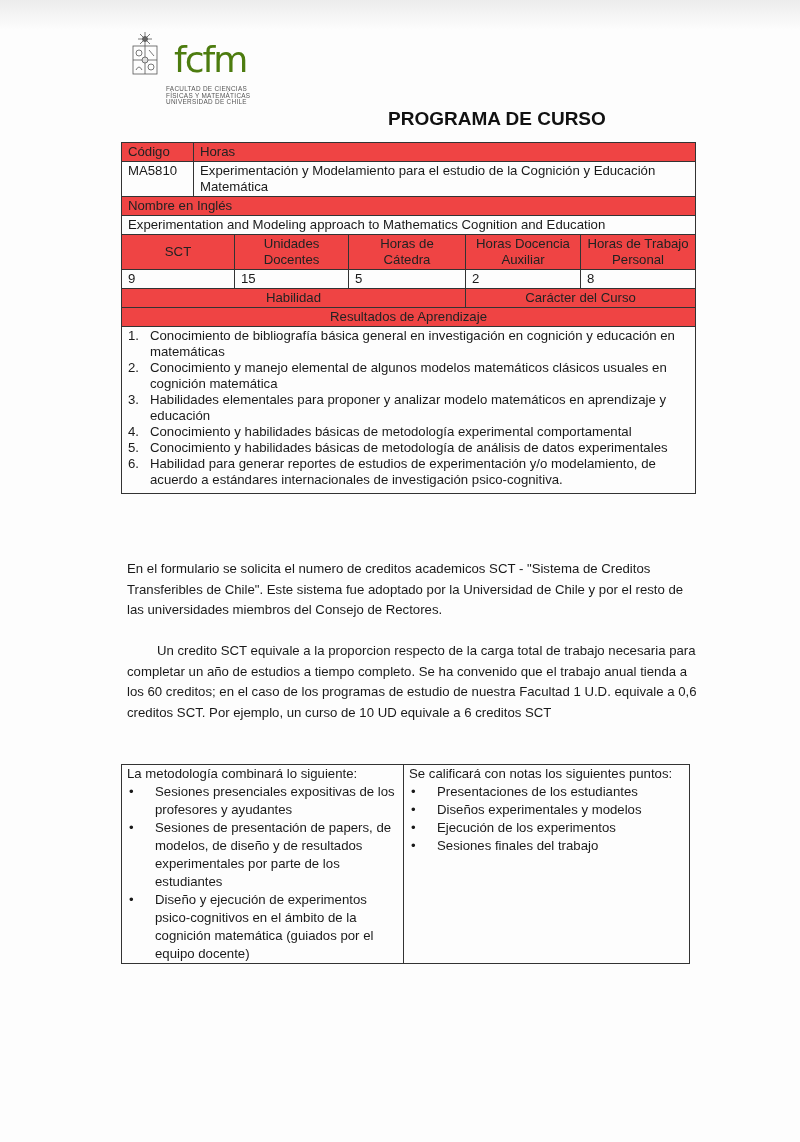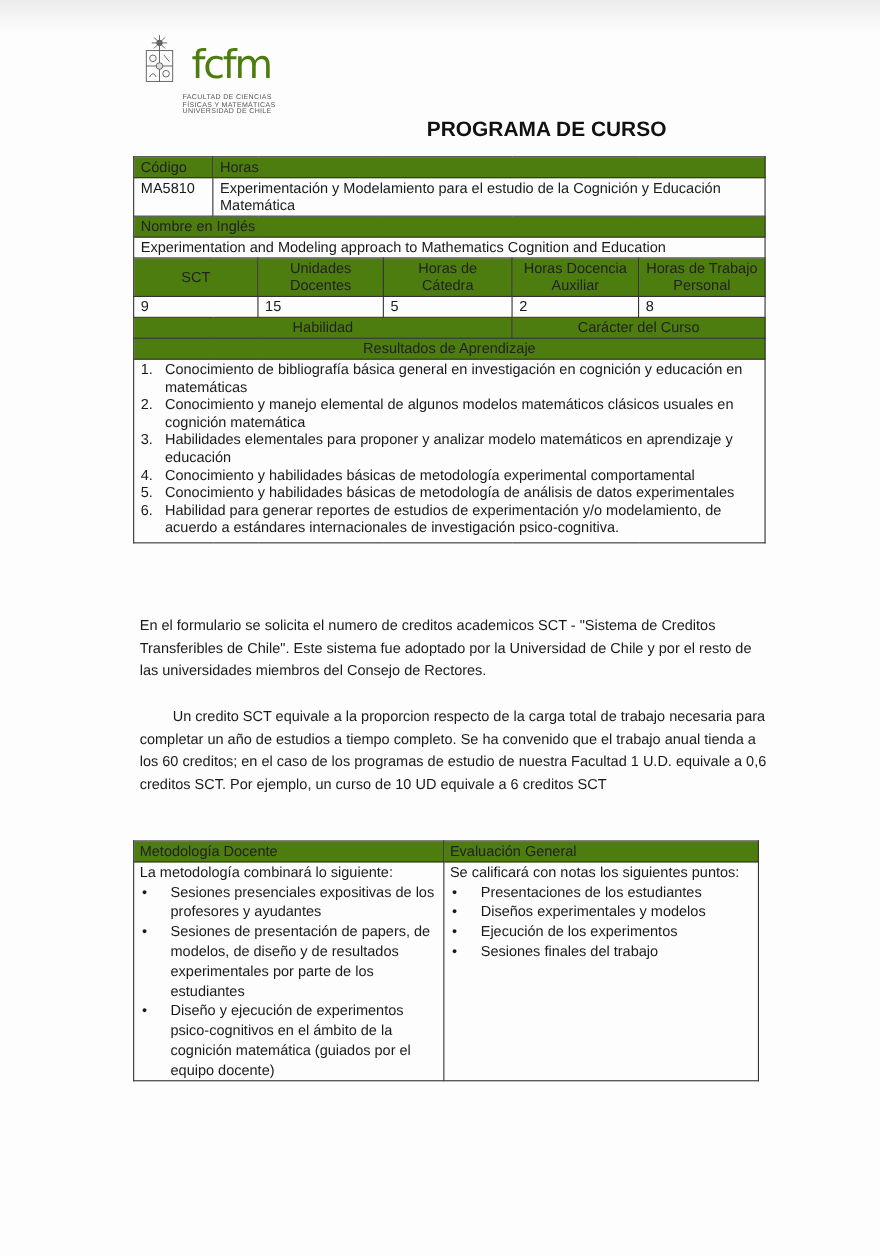--- a/index.html
+++ b/index.html
@@ -33,21 +33,21 @@
 
     
     table.prog {
       position:absolute; left:121px; top:142px; width:574px;
       border-collapse: collapse; table-layout: fixed;
       font-size: 13.2px; line-height: 16px;
     }
     table.prog td {
       border: 1px solid #333; padding: 1px 6px; vertical-align: top;
     }
-    td.hdr { background: #4d7c0f; color:#222; }
+    td.hdr { background: #ef4444; color:#222; }
     td.center { text-align:center; }
     .lr-list { margin: 0; padding: 0 0 4px 0; list-style: none; }
     .lr-list li { display:flex; }
     .lr-list .num { width: 22px; flex: none; }
 
     
     .para {
       position:absolute; left:127px; width:570px;
       font-size: 13.2px; line-height: 20.5px; color:#1a1a1a;
     }
@@ -177,24 +177,20 @@
 
 <p class="para" style="top:559px; margin:0;">En el formulario se solicita el numero de creditos academicos SCT - "Sistema de Creditos Transferibles de Chile".  Este sistema fue adoptado por la Universidad de Chile y por el resto de las universidades miembros del Consejo de Rectores.</p>
 <p class="para" style="top:641px; margin:0;"><span class="indent"></span><span>Un credito SCT equivale a la proporcion respecto de la carga total de trabajo necesaria para completar un año de estudios a tiempo completo.  Se ha convenido que el trabajo anual tienda a los 60 creditos;  en el caso de los programas de estudio de nuestra Facultad  1 U.D. equivale a  0,6 creditos SCT.  Por ejemplo, un curso de 10 UD equivale a 6 creditos SCT</span></p>
 
 <table class="meth">
   <colgroup>
       <col style="width:282px">
       <col style="width:286px">
     </colgroup>
   <tbody>
-      <tr>
-    <td class="hdr">Metodología Docente</td>
-    <td class="hdr">Evaluación General</td>
-  </tr>
   <tr>
     <td>
       <div>La metodología combinará lo siguiente:</div>
       <ul class="blist">
         <li>
               <span class="dot">•</span>
               <span>Sesiones presenciales expositivas de los profesores y ayudantes</span>
             </li>
         <li>
               <span class="dot">•</span>

